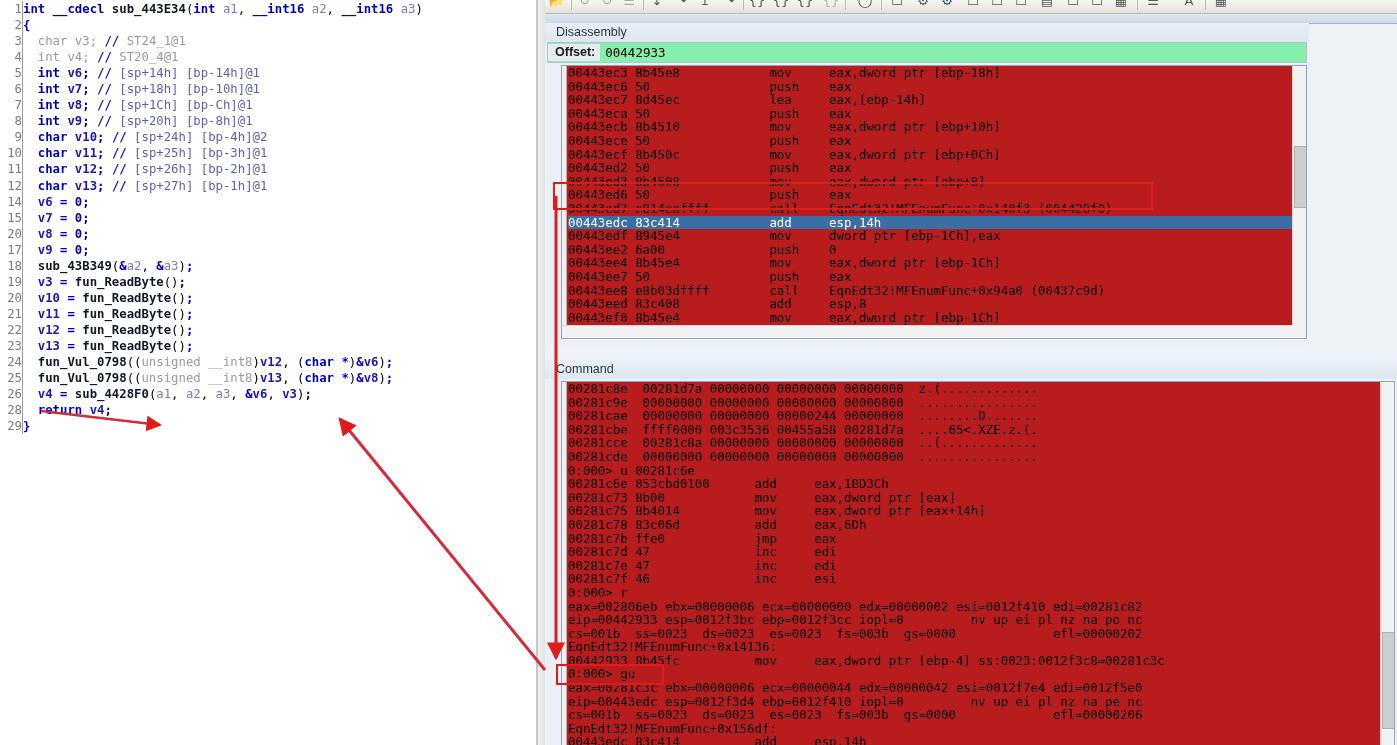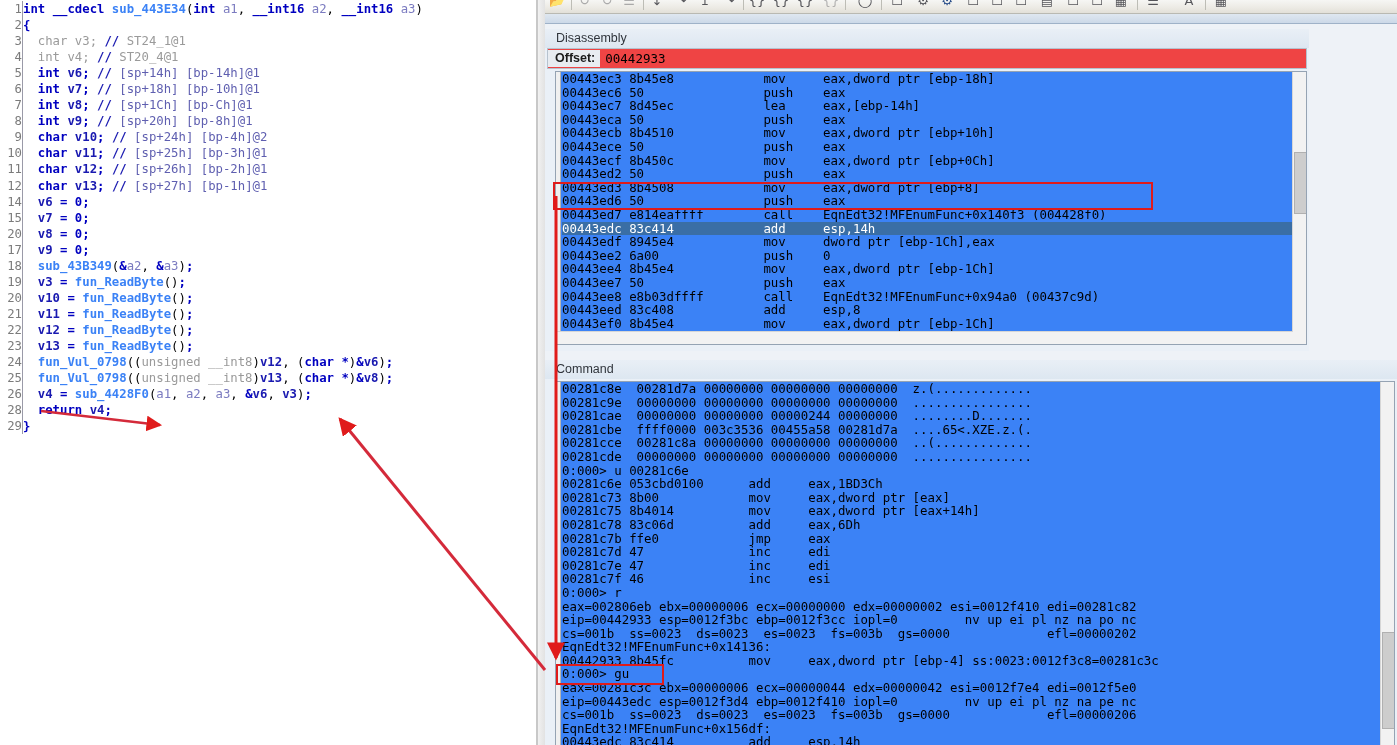--- a/index.html
+++ b/index.html
@@ -26,21 +26,21 @@
   #code-table td{padding:0;vertical-align:top;white-space:pre;}
   td.ln{
     width:22px;min-width:22px;text-align:right;
     color:#7b7b7b;padding-right:3px;
     font-family:"DejaVu Sans Mono","Liberation Mono",monospace;
     border-right:1px solid #9a9aa8;
     background:#ffffff;
   }
   td.code{padding-left:5px;color:#000000;}
   .kw{color:#0000c0;font-weight:bold;}
-  .fn{color:#3b82f6;font-weight:bold;}
+  .fn{color:#0f172a;font-weight:bold;}
   .id{color:#5f5fb0;}
   .arg{color:#7b7bc0;}
   .cmt{color:#9a9a9a;}
   .num{color:#0000c0;font-weight:bold;}
   .bluebold{color:#1919b0;font-weight:bold;}
 
   
   #left-border{
     position:absolute;left:536px;top:0;width:2px;height:745px;
     background:#c8c8c8;
@@ -70,46 +70,46 @@
   .tb-sep{position:absolute;top:0px;width:1px;height:10px;background:#bdbdb6;}
 
   #tb-under{
     position:absolute;left:0;top:14px;width:852px;height:9px;
     background:linear-gradient(180deg,#dfe7f0,#ccd9e8);
     border-bottom:1px solid #9fb2c8;
   }
 
   
   #disasm-win{
-    position:absolute;left:0px;top:29px;width:764px;height:322px;
+    position:absolute;left:0px;top:23px;width:764px;height:322px;
     background:#eaf0f7;
   }
   .win-title{
     height:19px;line-height:19px;padding-left:11px;
     font-size:12.5px;color:#30353c;
     background:linear-gradient(180deg,#e9eff6 0%,#dde7f1 100%);
     font-family:"Liberation Sans",sans-serif;
   }
   #offsetbar{
     margin:0 2px 0 2px;height:19px;line-height:19px;
-    background:#ef4444;border:1px solid #b6c2ce;
+    background:#86efac;border:1px solid #b6c2ce;
     display:flex;align-items:center;
   }
   #offsetbar .olabel{
     background:#e8ecf1;padding:0 5px 0 7px;height:17px;line-height:17px;
     font-size:12.5px;color:#1b1b1b;font-weight:bold;
     font-family:"Liberation Sans",sans-serif;
   }
   #offsetbar .oval{
     padding-left:5px;font-family:"DejaVu Sans Mono","Liberation Mono",monospace;
     font-size:12.5px;color:#000;
   }
 
   .codearea{
-    position:relative;margin:2px 2px 0 10px;background:#3b82f6;
+    position:relative;margin:2px 2px 0 16px;background:#b91c1c;
     border:1px solid #95a3b3;overflow:hidden;
   }
   .leftgut{
     position:absolute;left:0;top:0;width:4px;height:100%;
     background:#f0f0f0;border-right:1px solid #b4b4b4;
   }
   .rows{
     position:absolute;left:6px;top:0;right:0;bottom:0;
     font-family:"DejaVu Sans Mono","Liberation Mono",monospace;
     font-size:12.4px;line-height:13.6px;white-space:pre;color:#000;

